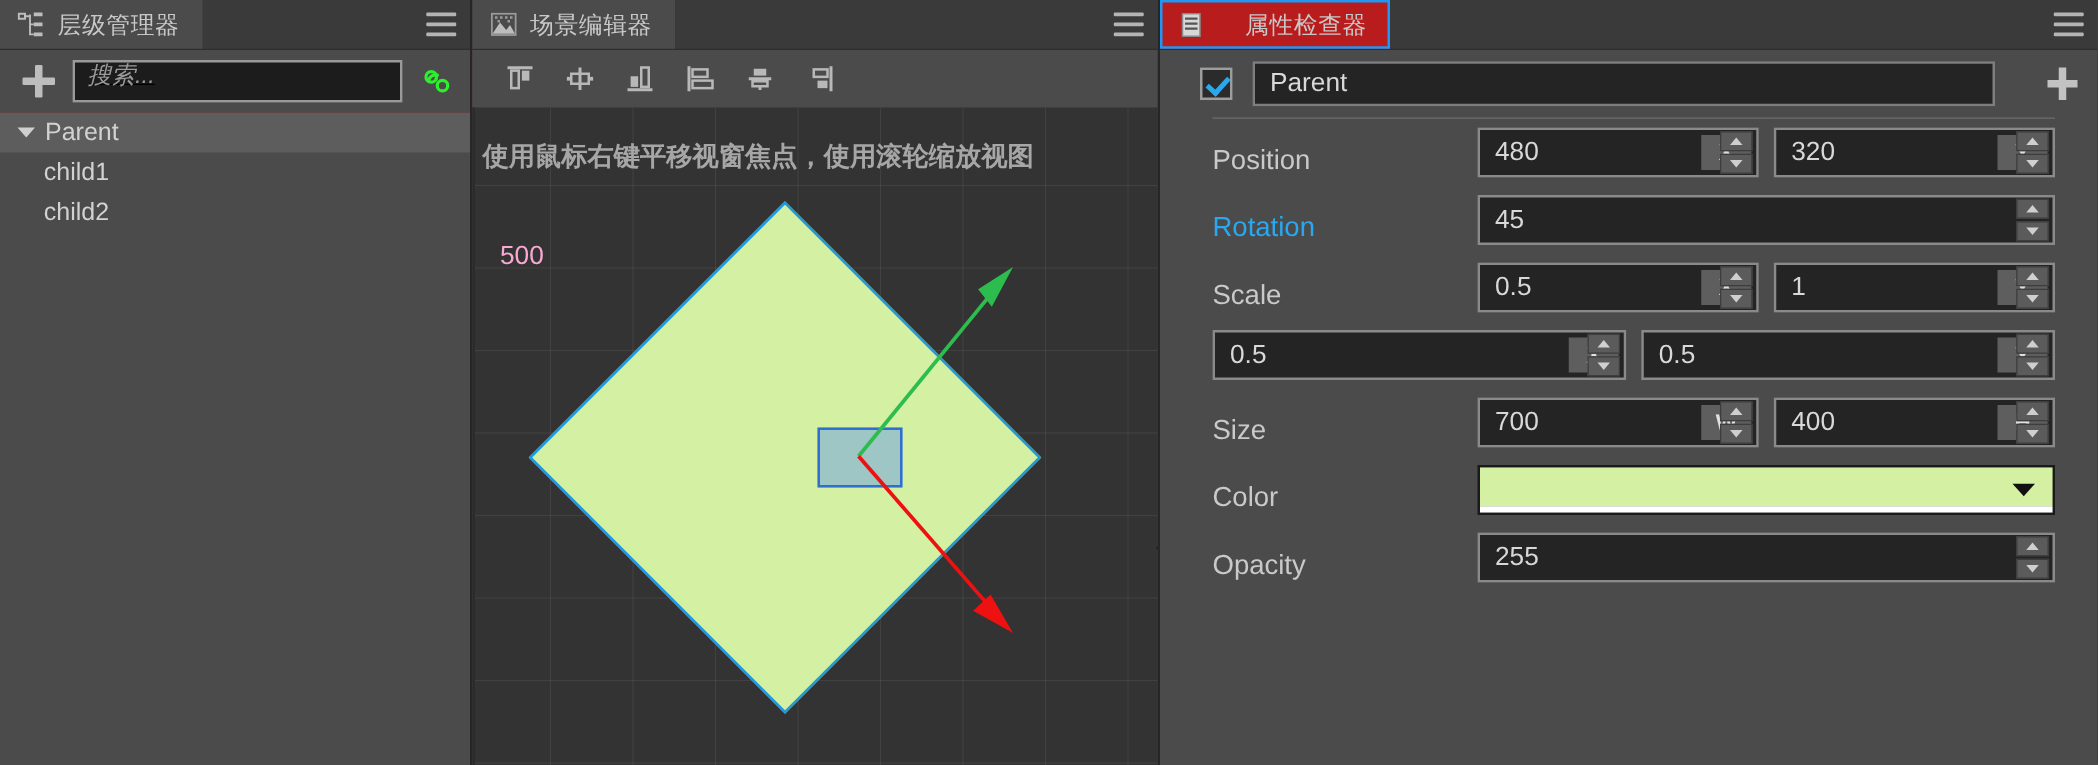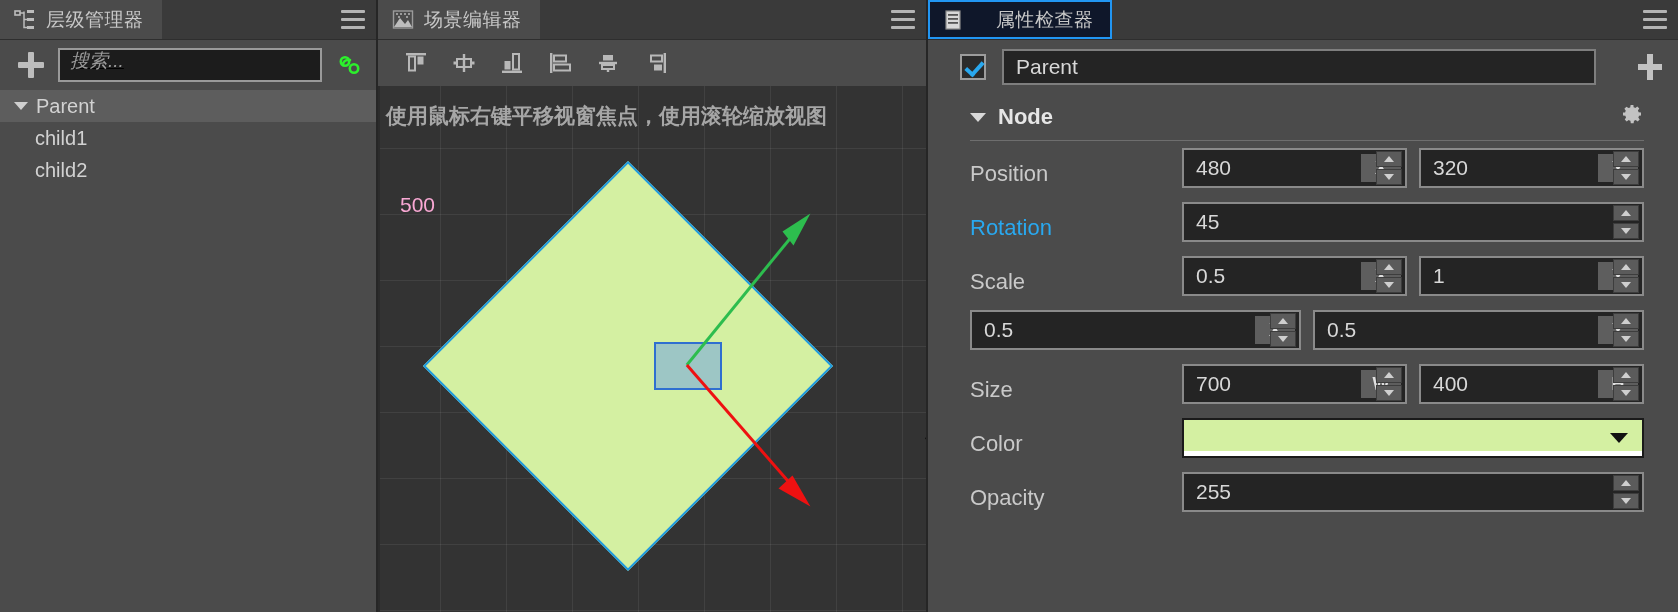--- a/index.html
+++ b/index.html
@@ -82,21 +82,21 @@
   }
   .grid {
     position: absolute; inset: 0;
     background-image:
       linear-gradient(to right, rgba(255,255,255,.07) 1px, transparent 1px),
       linear-gradient(to bottom, rgba(255,255,255,.07) 1px, transparent 1px);
     background-size: 66px 66px;
     background-position: -6px -4px;
   }
   .hint-text {
-    position: absolute; top: 16px; left: 6px; right: 6px;
+    position: absolute; top: 26px; left: 6px; right: 6px;
     color: #a6a6a6; font-size: 21px; font-weight: bold; line-height: 1.35;
     text-align: left; letter-spacing: 0px;
   }
   .axis-label { position: absolute; left: 20px; top: 107px; color: #f9a8d4; font-size: 21px; }
 
   .stage-diamond {
     position: absolute; left: 248px; top: 280px;
     width: 290px; height: 290px;
     background: #d4f0a2; border: 2px solid #1e9ae0;
     transform: translate(-50%,-50%) rotate(45deg);
@@ -337,21 +337,21 @@
         <line x1="308" y1="280" x2="419" y2="144" stroke="#2dbd4e" stroke-width="3"></line>
         <polygon points="432,128 415,160 404,146" fill="#2dbd4e"></polygon>
         <line x1="308" y1="280" x2="416" y2="404" stroke="#ee1111" stroke-width="3"></line>
         <polygon points="432,422 400,404 414,391" fill="#ee1111"></polygon>
       </svg>
     </div>
   </div>
 
   <div class="panel" id="inspector">
     <div class="panel-tabbar">
-      <div class="tab active-blue" style="background: #0f172a; gap: 32px;">
+      <div class="tab active-blue" style="background: #b91c1c; gap: 32px;">
         <span class="tab-icon">
           <svg viewBox="0 0 22 22" width="22" height="22">
             <rect x="4" y="2" width="14" height="18" fill="#d8d8d8" stroke="#8a8a8a" stroke-width="1.2"></rect>
             <g fill="#555">
               <rect x="6" y="5" width="10" height="1.8"></rect>
               <rect x="6" y="9" width="10" height="1.8"></rect>
               <rect x="6" y="13" width="10" height="1.8"></rect>
             </g>
           </svg>
         </span>
@@ -365,30 +365,20 @@
     </div>
 
     <div class="name-row">
       <div class="checkbox"></div>
       <div class="name-field">
         <input type="text" value="Parent" style="">
       </div>
       <div class="add-comp-btn"></div>
     </div>
 
-    <div class="section-head">
-      <span class="section-caret"></span>
-      <span>Node</span>
-      <span class="gear-icon">
-        <svg viewBox="0 0 24 24" width="24" height="24">
-          <path fill="#c2c2c2" d="M12 8.2a3.8 3.8 0 100 7.6 3.8 3.8 0 000-7.6zm0 5.9a2.1 2.1 0 110-4.2 2.1 2.1 0 010 4.2z"></path>
-          <path fill="#c2c2c2" d="M21 13.4v-2.8l-2.4-.4a7 7 0 00-.7-1.7l1.4-2-2-2-2 1.4a7 7 0 00-1.7-.7L13.4 3h-2.8l-.4 2.4a7 7 0 00-1.7.7L6.4 4.7l-2 2 1.4 2a7 7 0 00-.7 1.7L3 10.6v2.8l2.4.4c.2.6.4 1.2.7 1.7l-1.4 2 2 2 2-1.4c.5.3 1.1.5 1.7.7l.4 2.4h2.8l.4-2.4c.6-.2 1.2-.4 1.7-.7l2 1.4 2-2-1.4-2c.3-.5.5-1.1.7-1.7l2.4-.4z"></path>
-        </svg>
-      </span>
-    </div>
     <div class="section-divider"></div>
 
     <div class="prop-row">
       <span class="prop-label">Position</span>
       <div class="field half">
         <span class="field-val">480</span>
         <span class="axis-tag">X</span>
         <span class="spinner inner">
           <button class="up"></button>
           <button class="down"></button>

